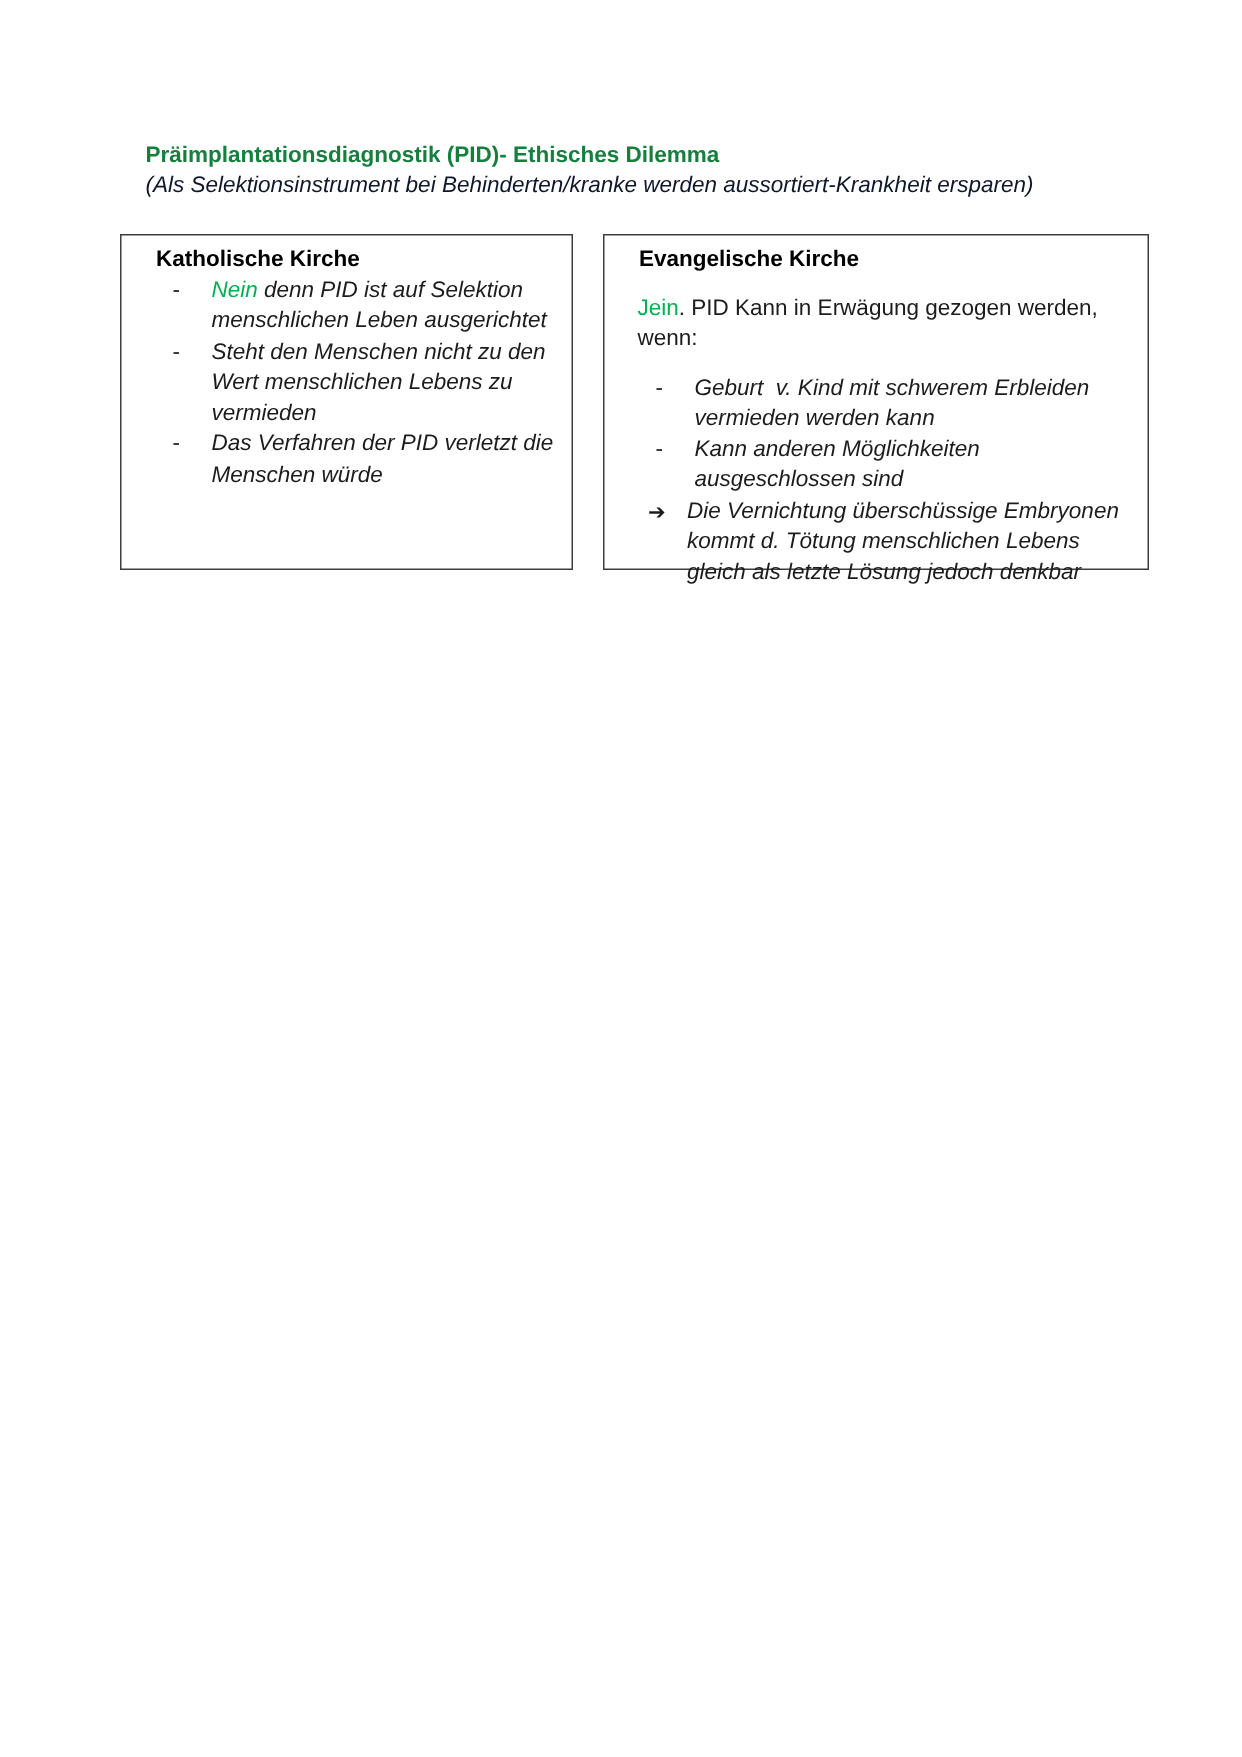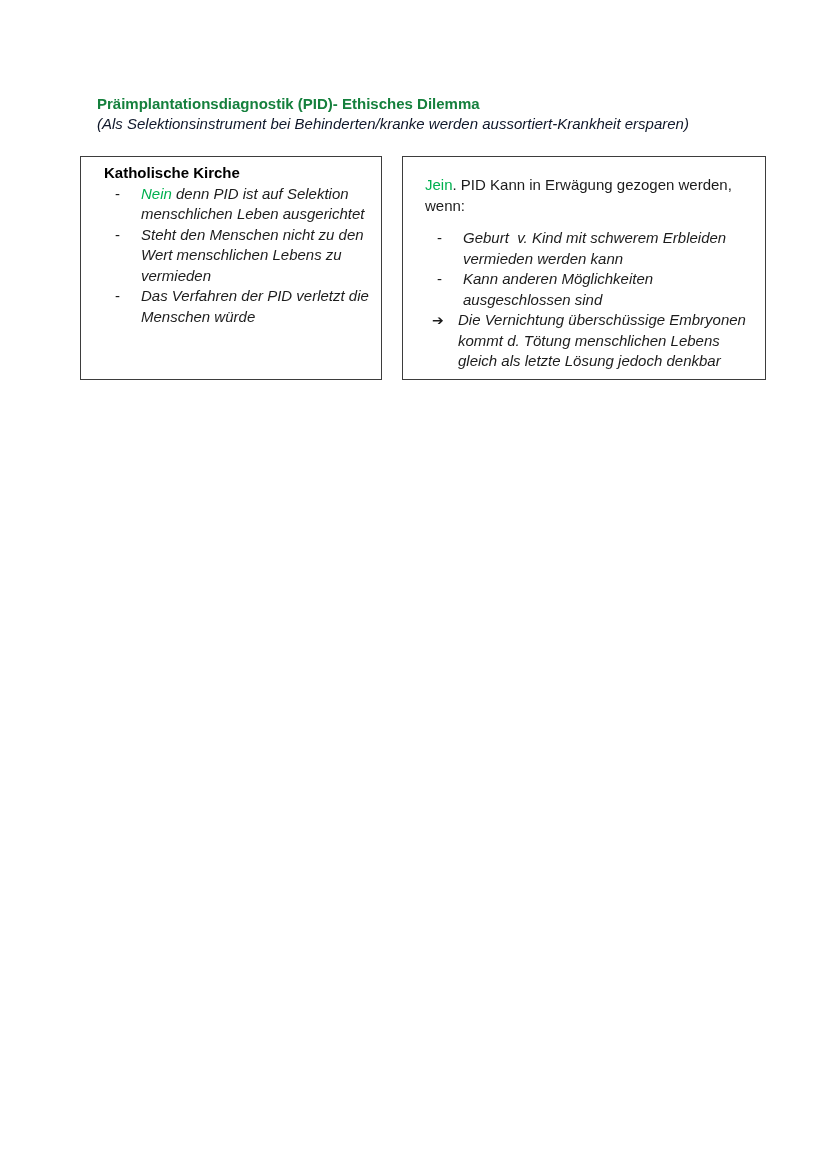--- a/index.html
+++ b/index.html
@@ -118,20 +118,21 @@
           <span class="item-text">Steht den Menschen nicht zu den Wert menschlichen Lebens zu vermieden</span>
         </li>
         <li class="li li-dash">
           <span class="marker">-</span>
           <span class="item-text">Das Verfahren der PID verletzt die Menschen würde</span>
         </li>
       </ul>
     </section>
 
     <section class="box box-evangelisch">
+      <h2 class="box-heading">Evangelische Kirche</h2>
       <p class="intro"><span class="green">Jein</span><span>. PID Kann in Erwägung gezogen werden, wenn:</span></p>
       <ul class="dash-list">
         <li class="li li-dash">
           <span class="marker">-</span>
           <span class="item-text">Geburt  v. Kind mit schwerem Erbleiden vermieden werden kann</span>
         </li>
         <li class="li li-dash">
           <span class="marker">-</span>
           <span class="item-text">Kann anderen Möglichkeiten ausgeschlossen sind</span>
         </li>

